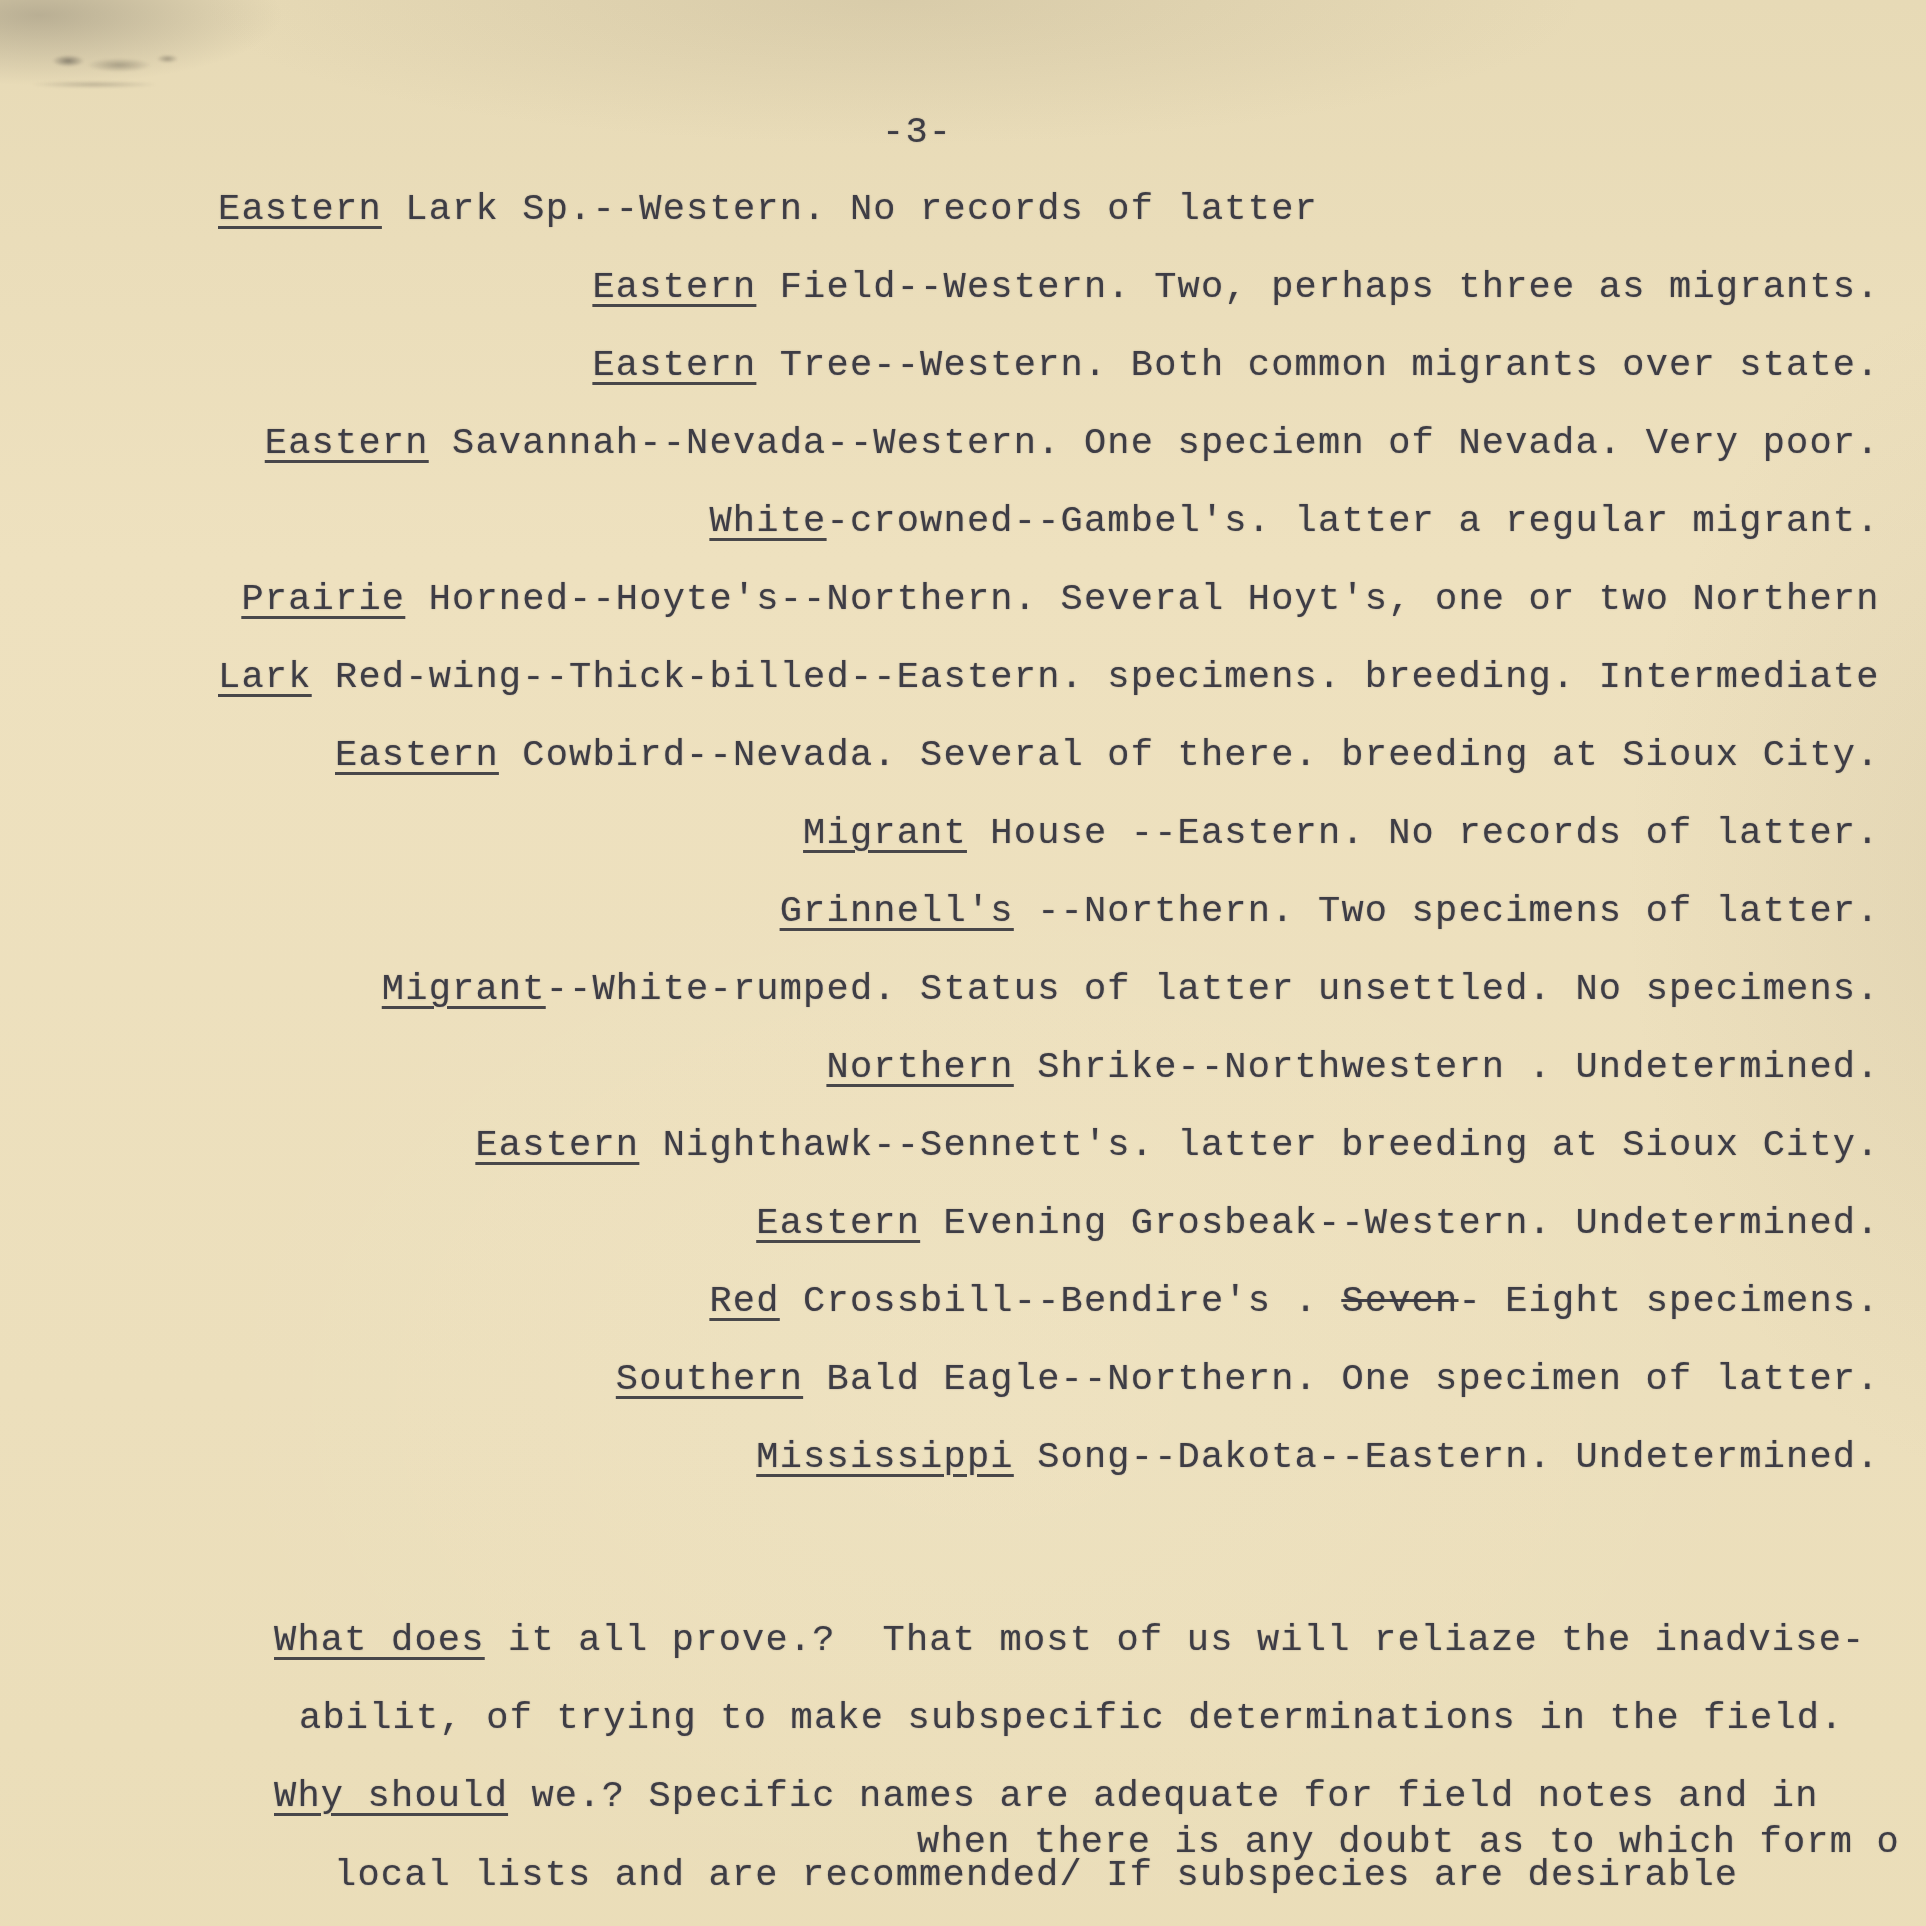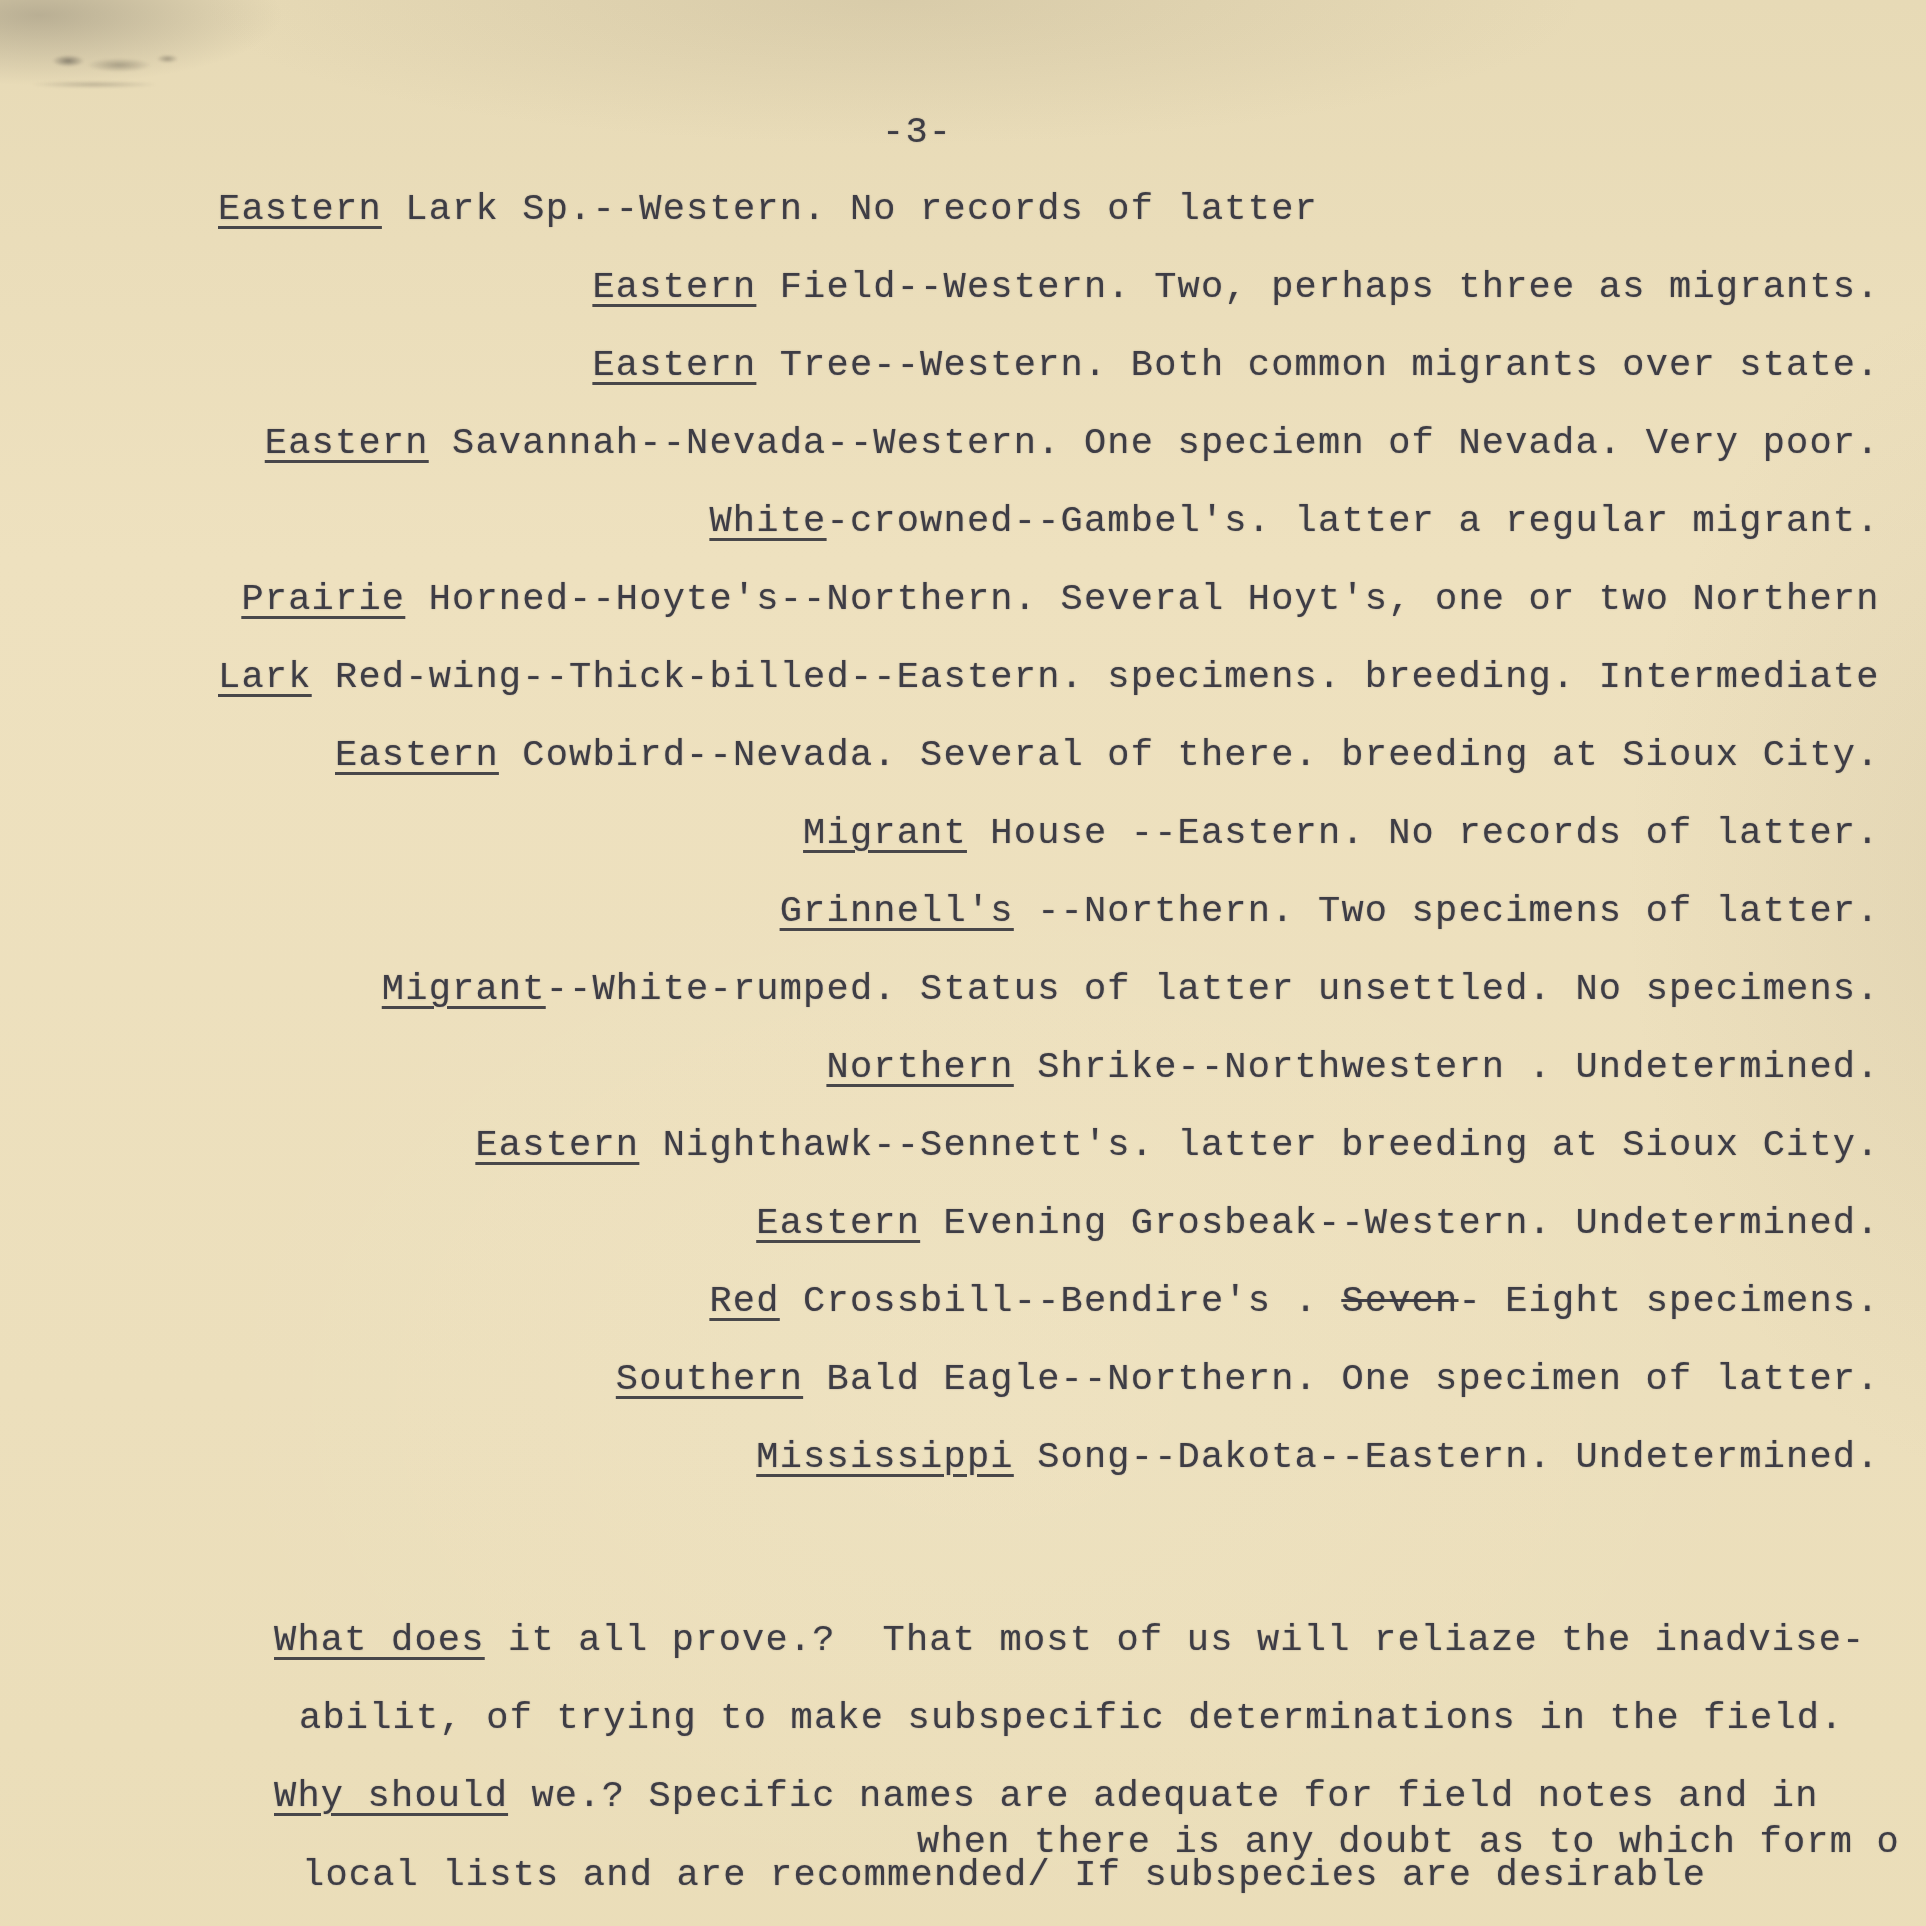--- a/index.html
+++ b/index.html
@@ -47,21 +47,21 @@
     text-decoration-color: rgba(58,57,64,0.9);
   }
   .notes {
     position: absolute;
     left: 274px;
     top: 1622px;
   }
   .note + .note { margin-top: 41px; }
   .note.cont { margin-left: 25px; }
   .note.inserted { margin-left: 643px; margin-top: 8.5px; }
-  .note.cont-tight { margin-left: 28px; margin-top: -3.1px; }
+  .note.cont-tight { margin-left: 60px; margin-top: -3.1px; }
   .corner-smudge {
     position: absolute;
     left: 39px; top: 42px;
     width: 146px; height: 42px;
     background:
       radial-gradient(ellipse 23px 8.5px at 20% 45%, rgba(70,66,60,0.55), rgba(70,66,60,0) 70%),
       radial-gradient(ellipse 46px 10px at 55% 55%, rgba(90,84,72,0.40), rgba(90,84,72,0) 70%),
       radial-gradient(ellipse 15.4px 6.2px at 88% 40%, rgba(90,84,72,0.45), rgba(90,84,72,0) 70%);
     filter: blur(0.8px);
   }

